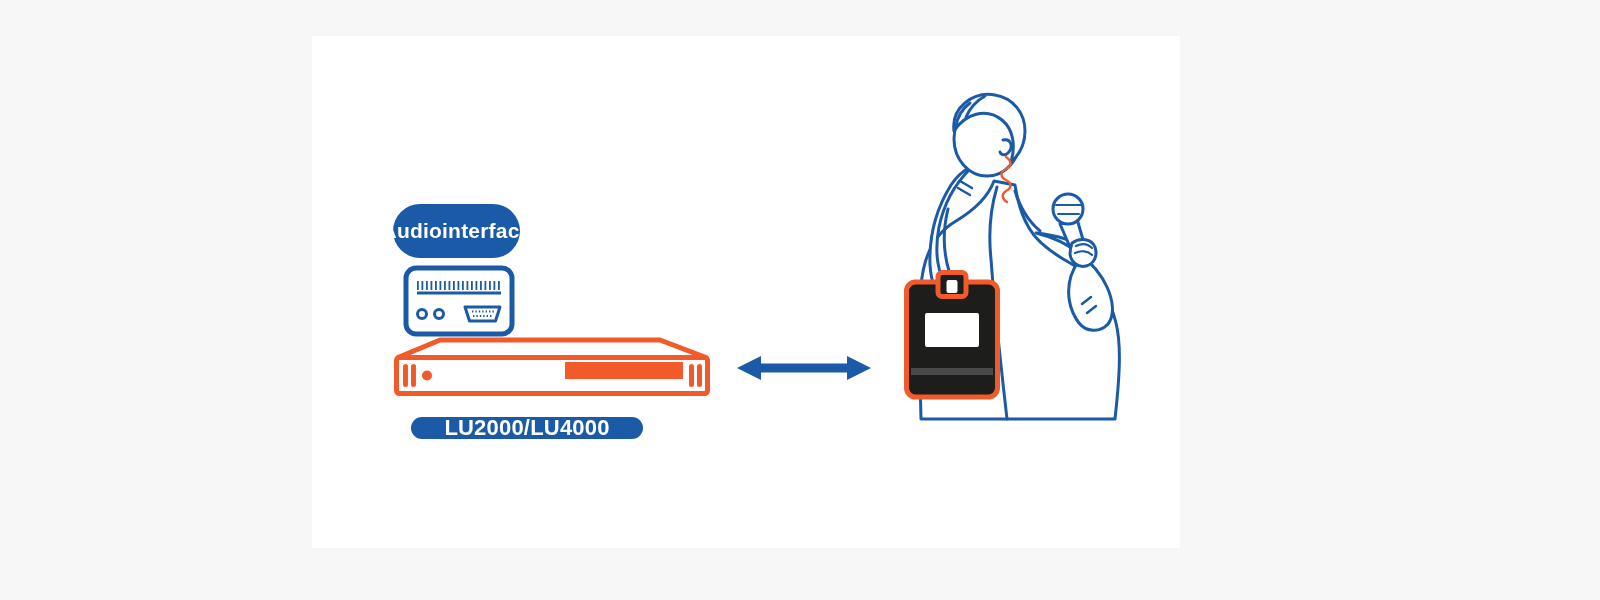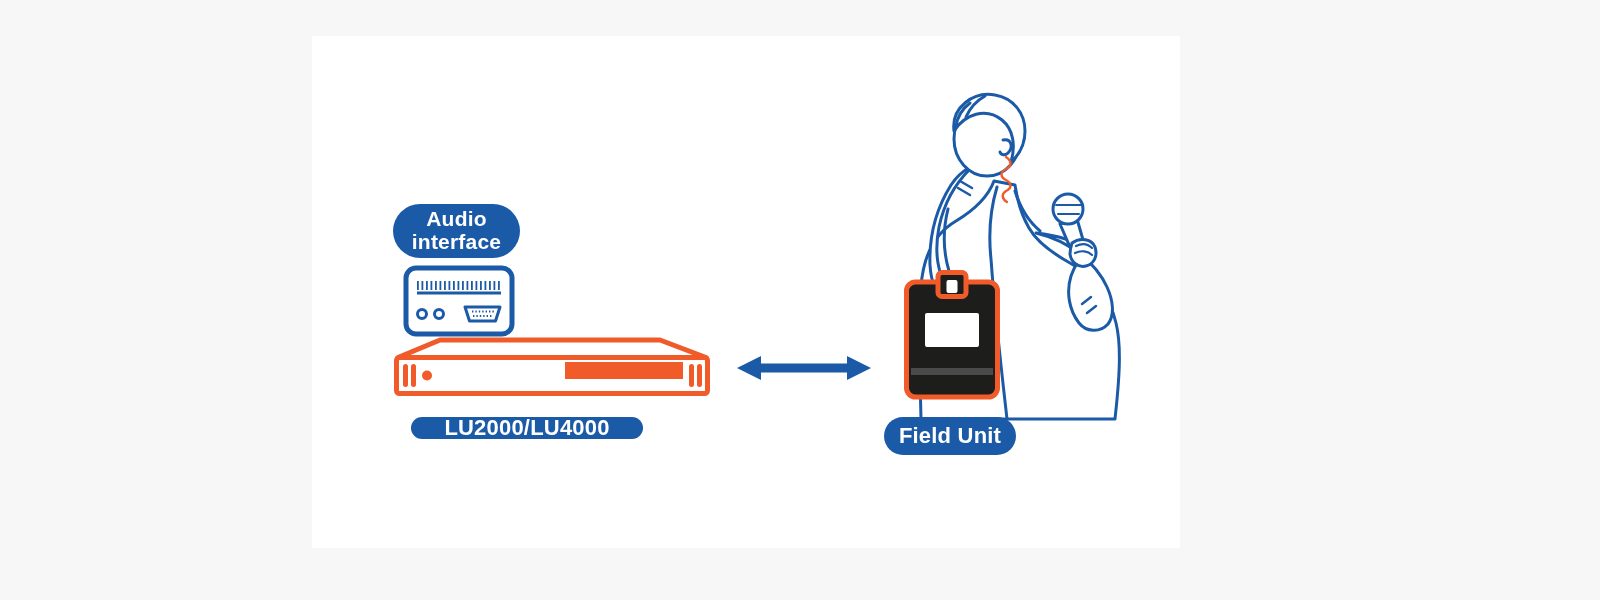--- a/index.html
+++ b/index.html
@@ -8,21 +8,21 @@
     --blue:#1b5aa7;
     --orange:#f15a29;
     --device-black:#1d1d1b;
     --badge-text:#ffffff;
   }
   html,body{margin:0;padding:0;background:var(--page-background);}
   .stage{position:relative;width:1600px;height:600px;overflow:hidden;background:var(--page-background);font-family:"Liberation Sans",sans-serif;}
   .canvas{position:absolute;left:312px;top:36px;width:868px;height:512px;background:var(--canvas);}
   .abs{position:absolute;}
   .pill{position:absolute;background:var(--blue);color:var(--badge-text);border-radius:999px;display:flex;align-items:center;justify-content:center;font-weight:700;font-size:21px;letter-spacing:.2px;text-align:center;}
-  .pill.two-line{flex-direction:column;line-height:1.08;}
+  .pill.two-line{flex-direction:row;line-height:1.08;}
   .pill.wide{font-size:22px;}
   
   .sb{stroke:var(--blue);}
   .so{stroke:var(--orange);}
   .fb{fill:var(--blue);}
   .fo{fill:var(--orange);}
   .fk{fill:var(--device-black);}
   .fw{fill:#ffffff;}
   .fn{fill:none;}
 </style>
@@ -92,16 +92,13 @@
   </svg>
 
   <svg class="abs" style="left:902px;top:268px" width="100" height="134" viewBox="0 0 100 134">
     <rect x="4.5" y="14" width="91" height="115" rx="9" class="fk so" stroke-width="5"></rect>
     <rect x="36" y="4.5" width="28" height="24" rx="4" class="fk so" stroke-width="5"></rect>
     <rect x="44.5" y="12" width="11" height="13" rx="2" fill="#ffffff"></rect>
     <rect x="23" y="45" width="54" height="34" rx="2" fill="#ffffff"></rect>
     <rect x="9" y="100" width="82" height="7" fill="#4a4a4a"></rect>
   </svg>
 
-  <div class="pill wide" style="left:884px;top:417px;width:132px;height:38px">
-    <span>Field Unit</span>
-  </div>
 </div>
 
 </body></html>

